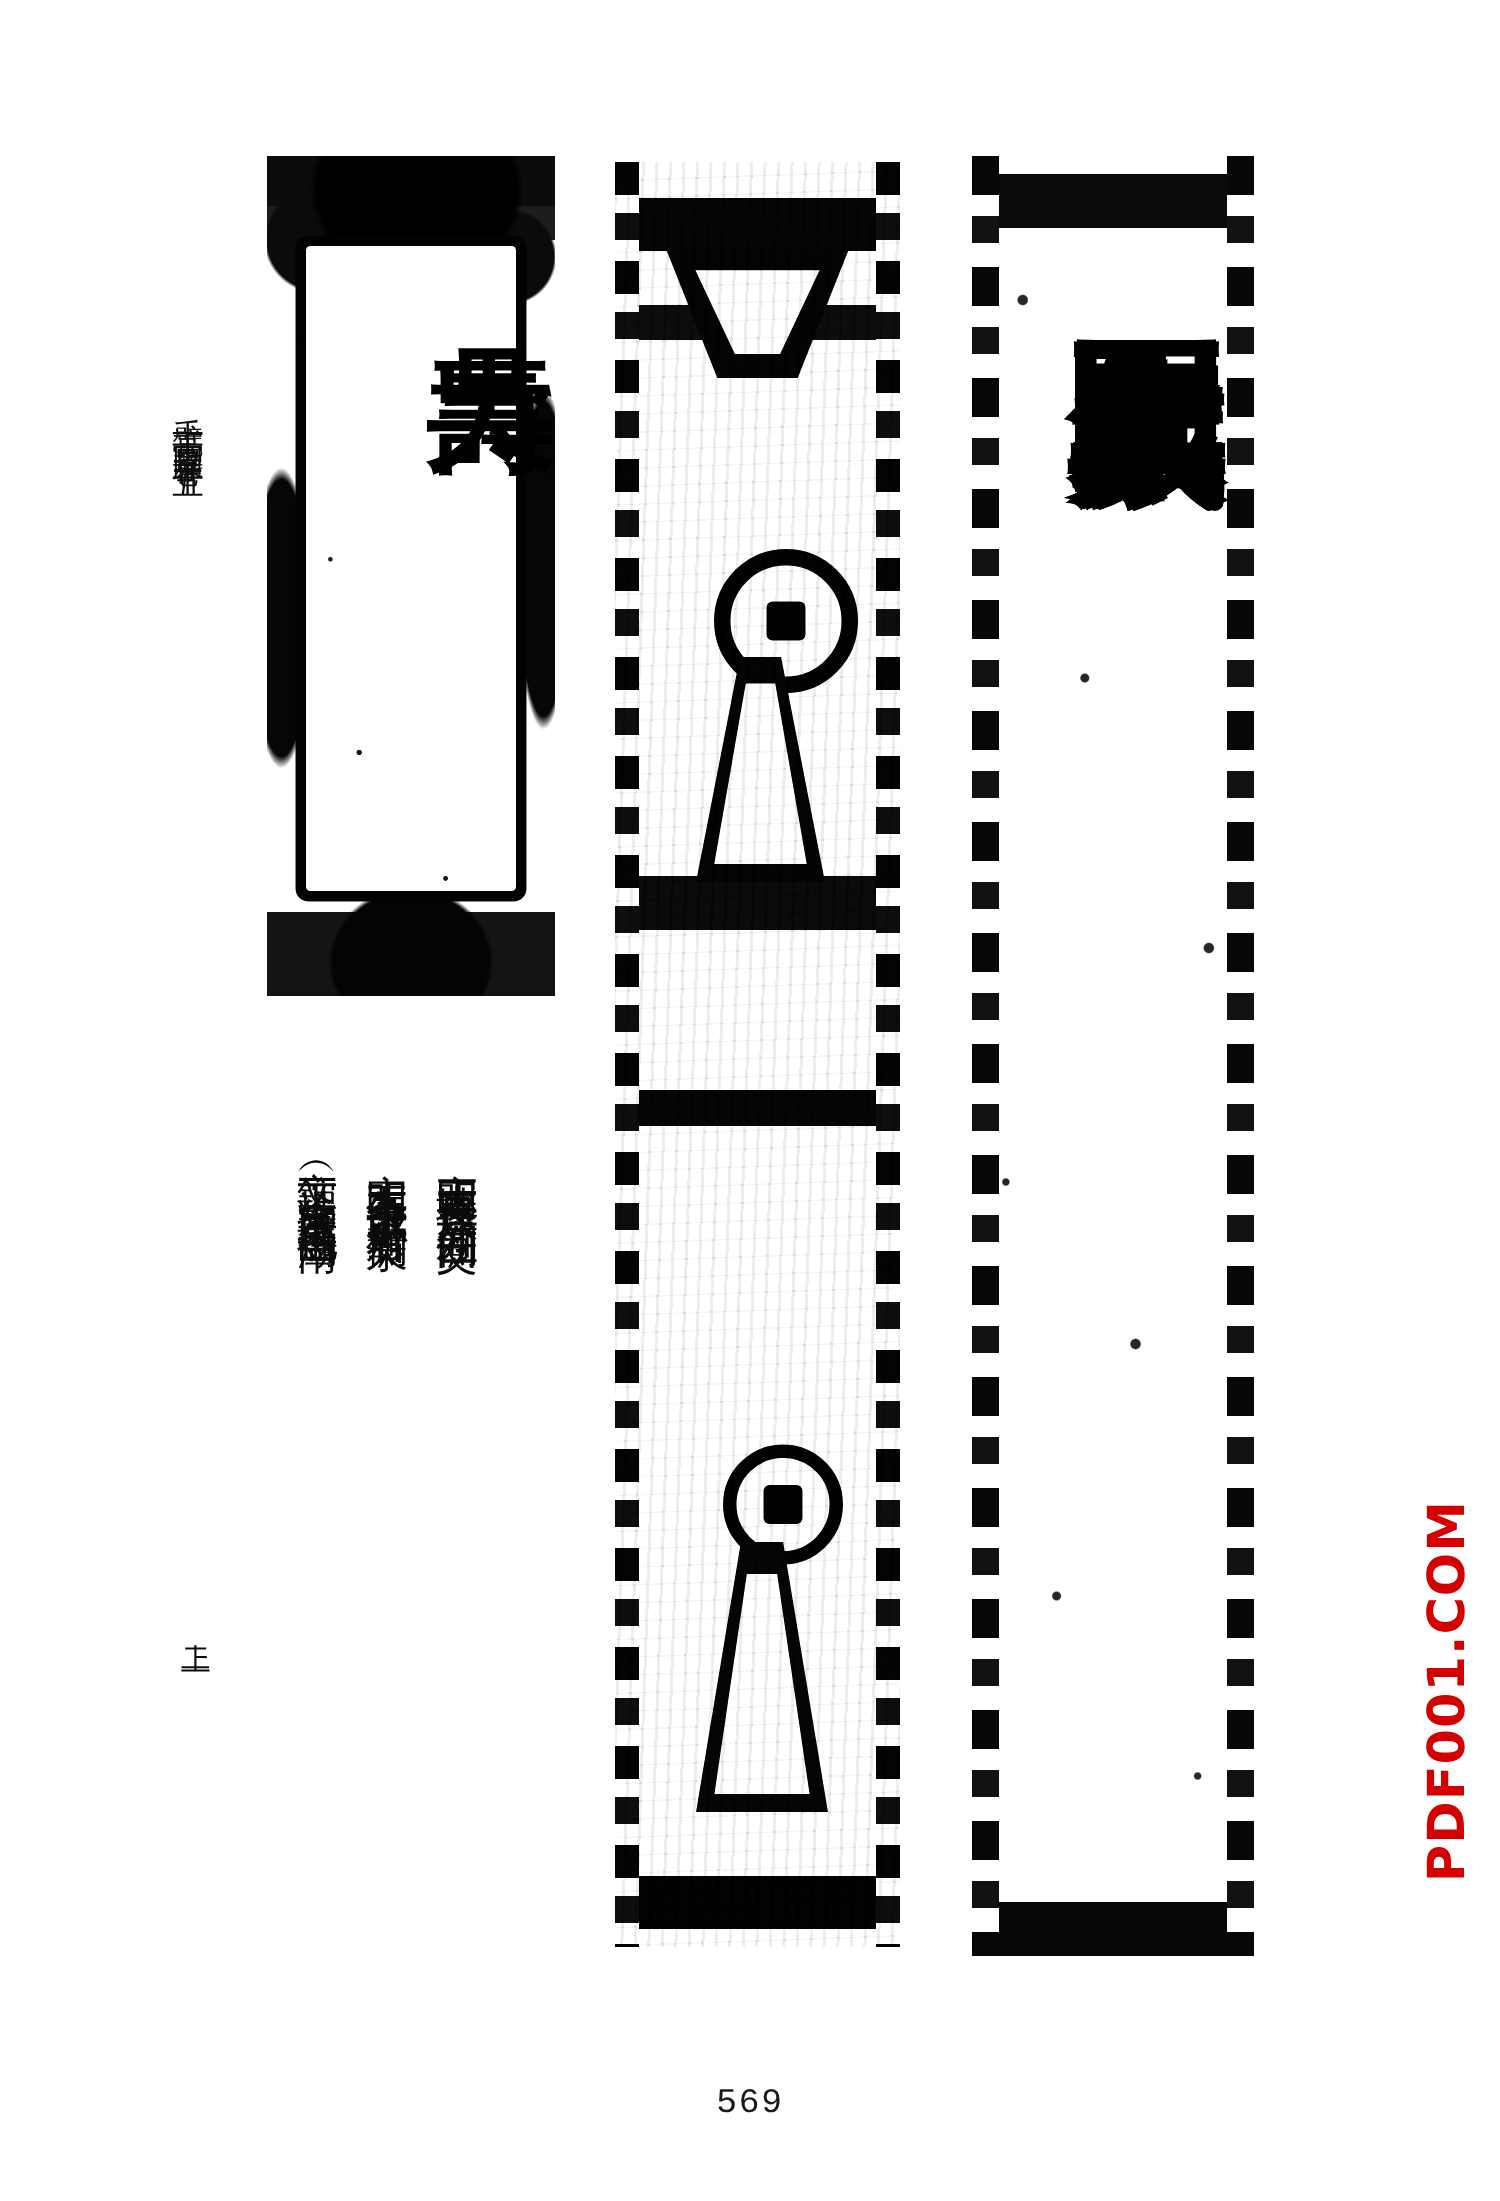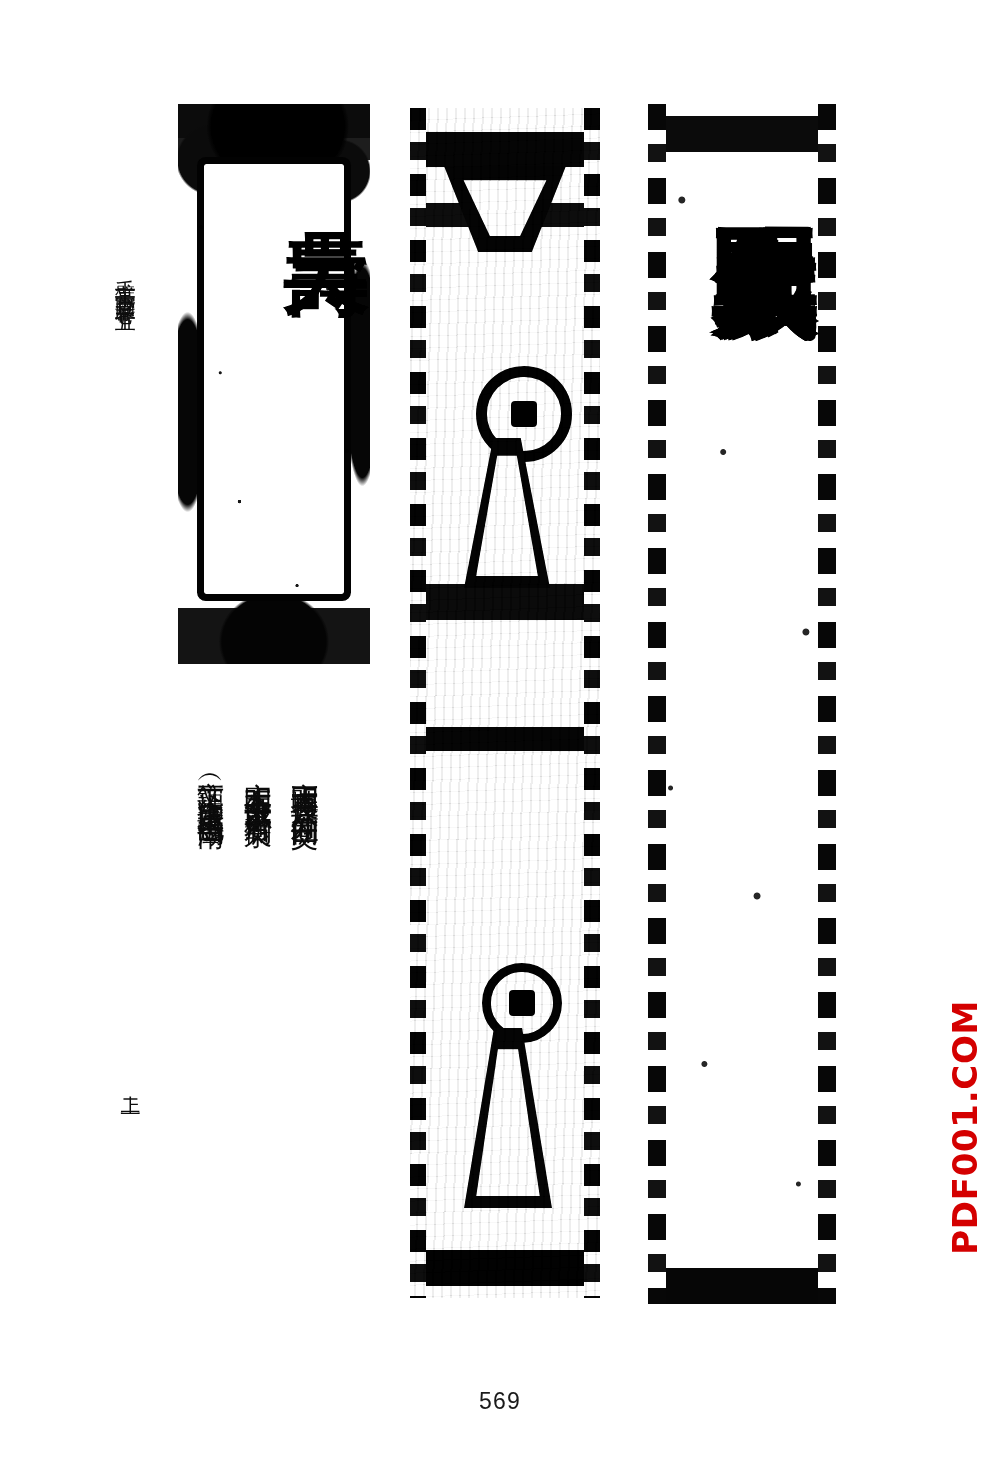--- a/index.html
+++ b/index.html
@@ -293,21 +293,21 @@
     user-select: none;
   }
   #watermark .part-a { color: #d40000; }
 
   
   #page-number {
     position: absolute;
     left: 0; right: 0;
     bottom: 52px;
     text-align: center;
-    font-family: Liberation Sans, sans-serif;
+    font-family: Liberation Mono, monospace;
     font-size: 23px;
     color: #1a1a1a;
     letter-spacing: 0.05em;
   }
 </style>
 </head>
 <body>
 
 <div class="page">
 

